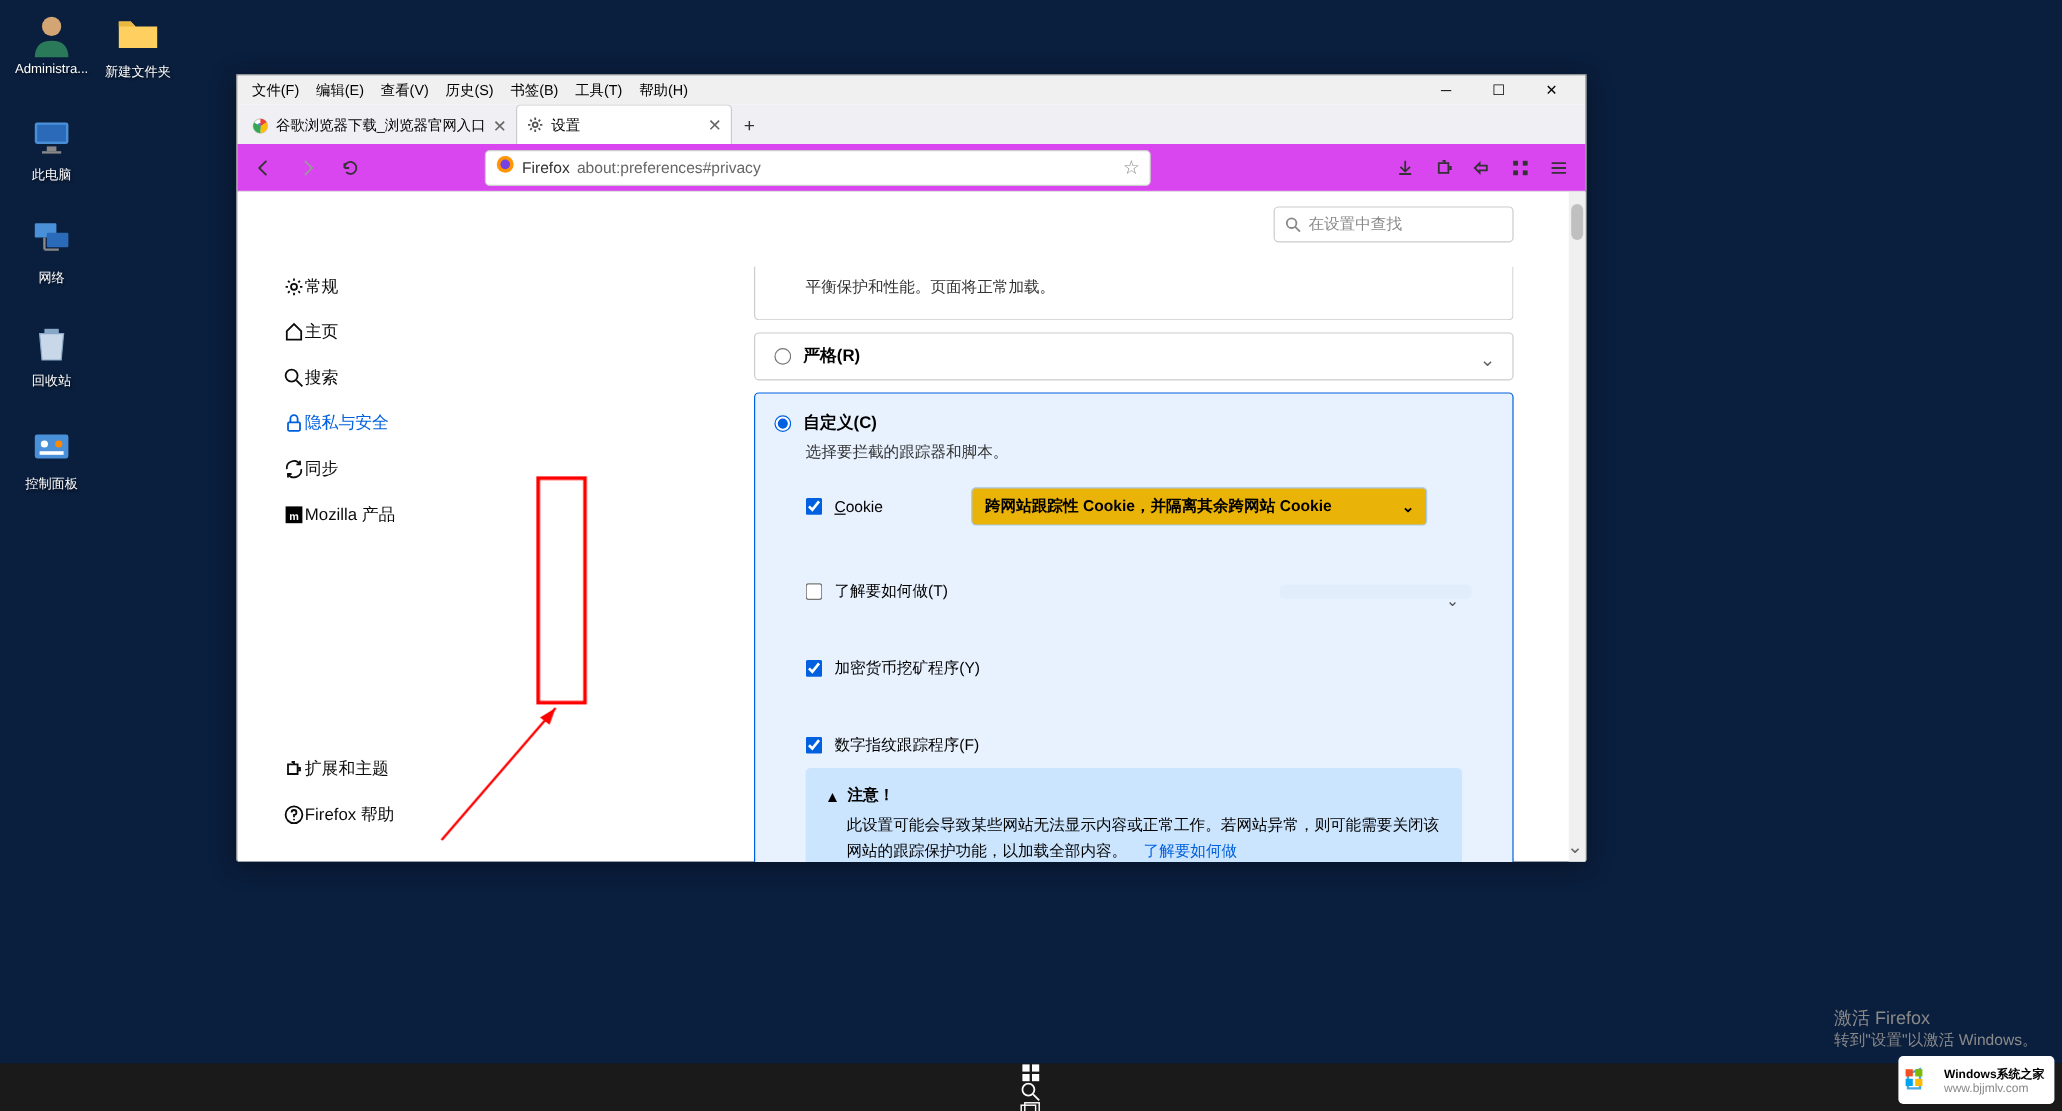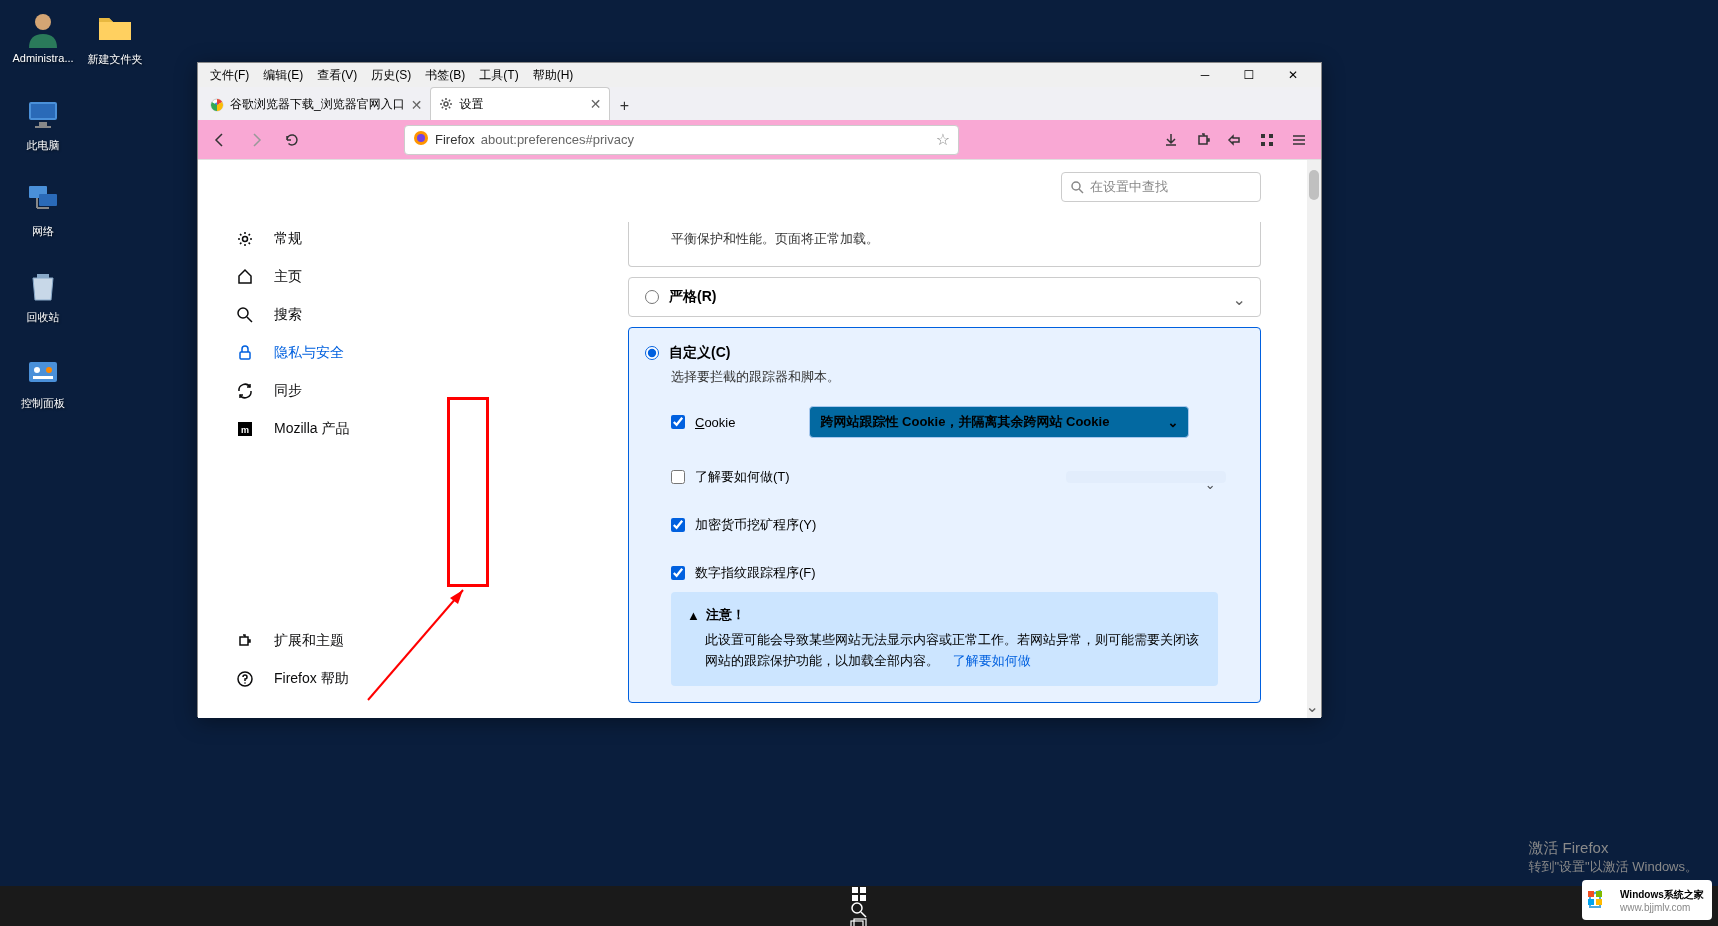--- a/index.html
+++ b/index.html
@@ -26,56 +26,56 @@
 .tabbar { height: 33px; background: #f0f0f4; display: flex; align-items: flex-end; padding: 0 4px; }
 .tab { min-width: 180px; height: 31px; display: flex; align-items: center; padding: 0 8px; font-size: 12px; cursor: pointer; border-radius: 4px 4px 0 0; gap: 6px; }
 .tab.active { background: #fff; border: 1px solid #ccc; border-bottom: none; height: 33px; }
 .tab.inactive { background: #f0f0f4; }
 .tab-icon { width: 14px; height: 14px; }
 .tab-title { flex: 1; white-space: nowrap; overflow: hidden; text-overflow: ellipsis; }
 .tab-close { font-size: 14px; color: #666; cursor: pointer; }
 .tab-new { width: 28px; height: 28px; display: flex; align-items: center; justify-content: center; cursor: pointer; font-size: 16px; color: #333; }
 
 
-.navbar { height: 40px; background: #f9a8d4; display: flex; align-items: center; padding: 0 8px; gap: 8px; border-bottom: 1px solid #e0e0e0; }
+.navbar { height: 40px; background: #d946ef; display: flex; align-items: center; padding: 0 8px; gap: 8px; border-bottom: 1px solid #e0e0e0; }
 .nav-btn { width: 28px; height: 28px; display: flex; align-items: center; justify-content: center; cursor: pointer; border-radius: 4px; color: #333; }
 .urlbar { flex: 1; height: 30px; background: #fff; border: 1px solid #ccc; border-radius: 4px; display: flex; align-items: center; padding: 0 8px; gap: 6px; margin: 0 100px 0 90px; }
 .urlbar-text { font-size: 13px; color: #333; }
 .urlbar-star { margin-left: auto; color: #888; }
 .nav-right { display: flex; gap: 4px; margin-left: 90px; }
 
 
 .content { height: 558px; display: flex; background: #fff; position: relative; }
 
 
 .sidebar { width: 230px; padding: 60px 0 20px 0; display: flex; flex-direction: column; }
-.sidebar-item { display: flex; align-items: center; padding: 10px 20px 10px 38px; gap: 20px; font-size: 14px; cursor: pointer; color: #0c0c0d; }
+.sidebar-item { display: flex; align-items: center; padding: 10px 20px 10px 38px; gap: 0; font-size: 14px; cursor: pointer; color: #0c0c0d; }
 .sidebar-item.active { color: #0060df; }
 .sidebar-spacer { flex: 1; }
 .sidebar-icon { width: 18px; height: 18px; display: flex; align-items: center; justify-content: center; }
 
 
 .settings-main { flex: 1; padding: 12px 0 0 0; overflow-y: auto; position: relative; }
 .search-box { position: absolute; top: 12px; right: 60px; width: 200px; height: 30px; border: 1px solid #ccc; border-radius: 4px; display: flex; align-items: center; padding: 0 8px; gap: 6px; font-size: 13px; color: #888; }
 
 .option-card { margin: 0 60px 10px 200px; border: 1px solid #ccc; border-radius: 4px; padding: 10px 16px; position: relative; }
 .option-card.truncated { padding-top: 0; }
 .option-truncated-text { font-size: 13px; color: #333; padding: 8px 26px; }
 .option-radio-row { display: flex; align-items: center; gap: 10px; }
 .option-radio { width: 14px; height: 14px; }
 .option-title { font-size: 14px; font-weight: bold; }
 .option-desc { font-size: 13px; color: #333; margin-top: 6px; margin-left: 26px; }
 .expand-chevron { position: absolute; right: 14px; top: 12px; color: #666; }
 
 .option-card.custom { background: #e8f2ff; border: 1px solid #0060df; padding: 16px; }
 .custom-radio { width: 14px; height: 14px; accent-color: #0060df; }
 .custom-checks { margin-top: 20px; margin-left: 26px; }
-.check-row { display: flex; align-items: center; gap: 10px; margin-bottom: 30px; font-size: 13px; }
+.check-row { display: flex; align-items: center; gap: 10px; margin-bottom: 46px; font-size: 13px; }
 .check-row input[type="checkbox"] { width: 14px; height: 14px; accent-color: #0060df; }
-.cookie-select { background: #0369a1; border: 1px solid #a8c8ee; border-radius: 4px; padding: 6px 30px 6px 10px; font-size: 13px; font-weight: bold; margin-left: 64px; position: relative; width: 380px; display: flex; align-items: center; }
+.cookie-select { background: #eab308; border: 1px solid #a8c8ee; border-radius: 4px; padding: 6px 30px 6px 10px; font-size: 13px; font-weight: bold; margin-left: 64px; position: relative; width: 380px; display: flex; align-items: center; }
 .cookie-select-chevron { position: absolute; right: 10px; }
 .tracking-select { background: #e0ecfb; border-radius: 4px; padding: 6px 30px 6px 10px; width: 160px; margin-left: 266px; position: relative; opacity: 0.7; }
 
 .warning-box { margin: 10px 26px 0 26px; background: #cce5ff; border-radius: 4px; padding: 14px 16px; font-size: 13px; }
 .warning-title { font-weight: bold; display: flex; align-items: center; gap: 6px; margin-bottom: 6px; }
 .warning-text { line-height: 1.6; margin-left: 18px; }
 .warning-link { color: #0060df; cursor: pointer; margin-left: 10px; }
 
 
 .red-highlight { position: absolute; border: 3px solid #ff0000; pointer-events: none; }

